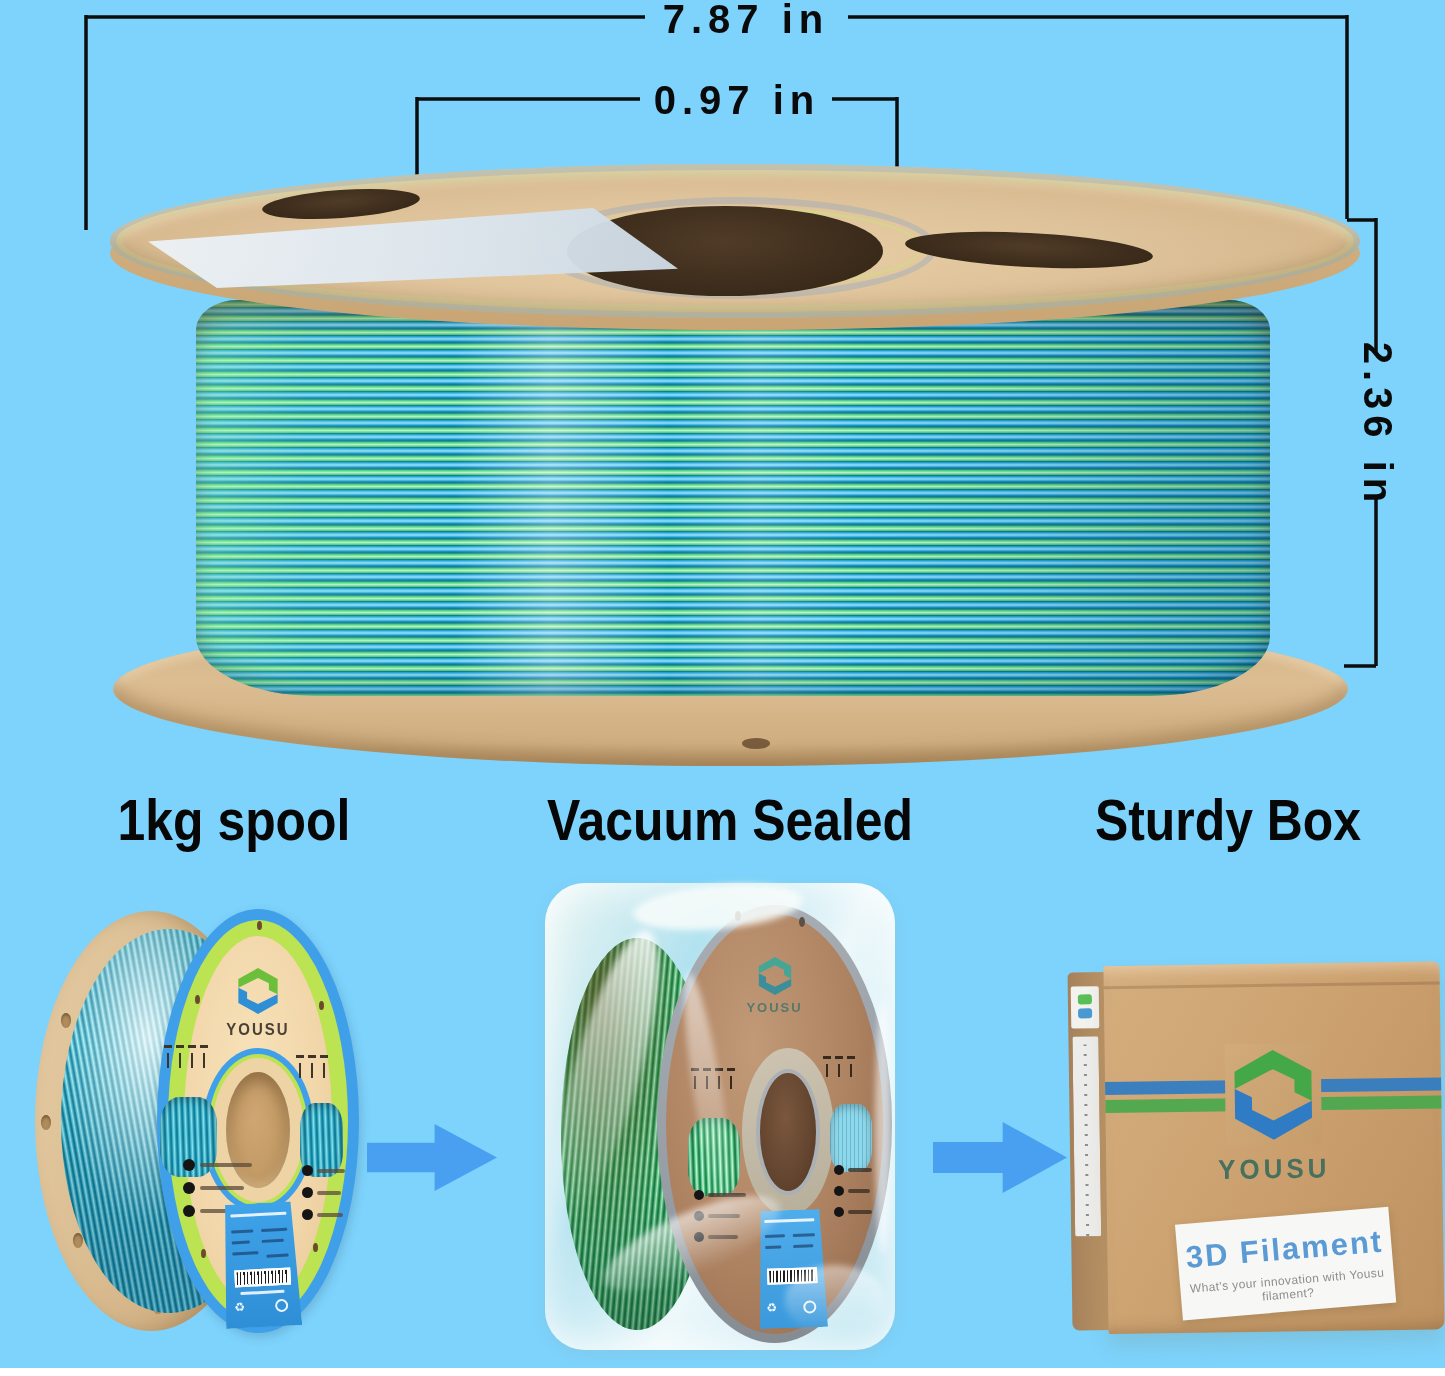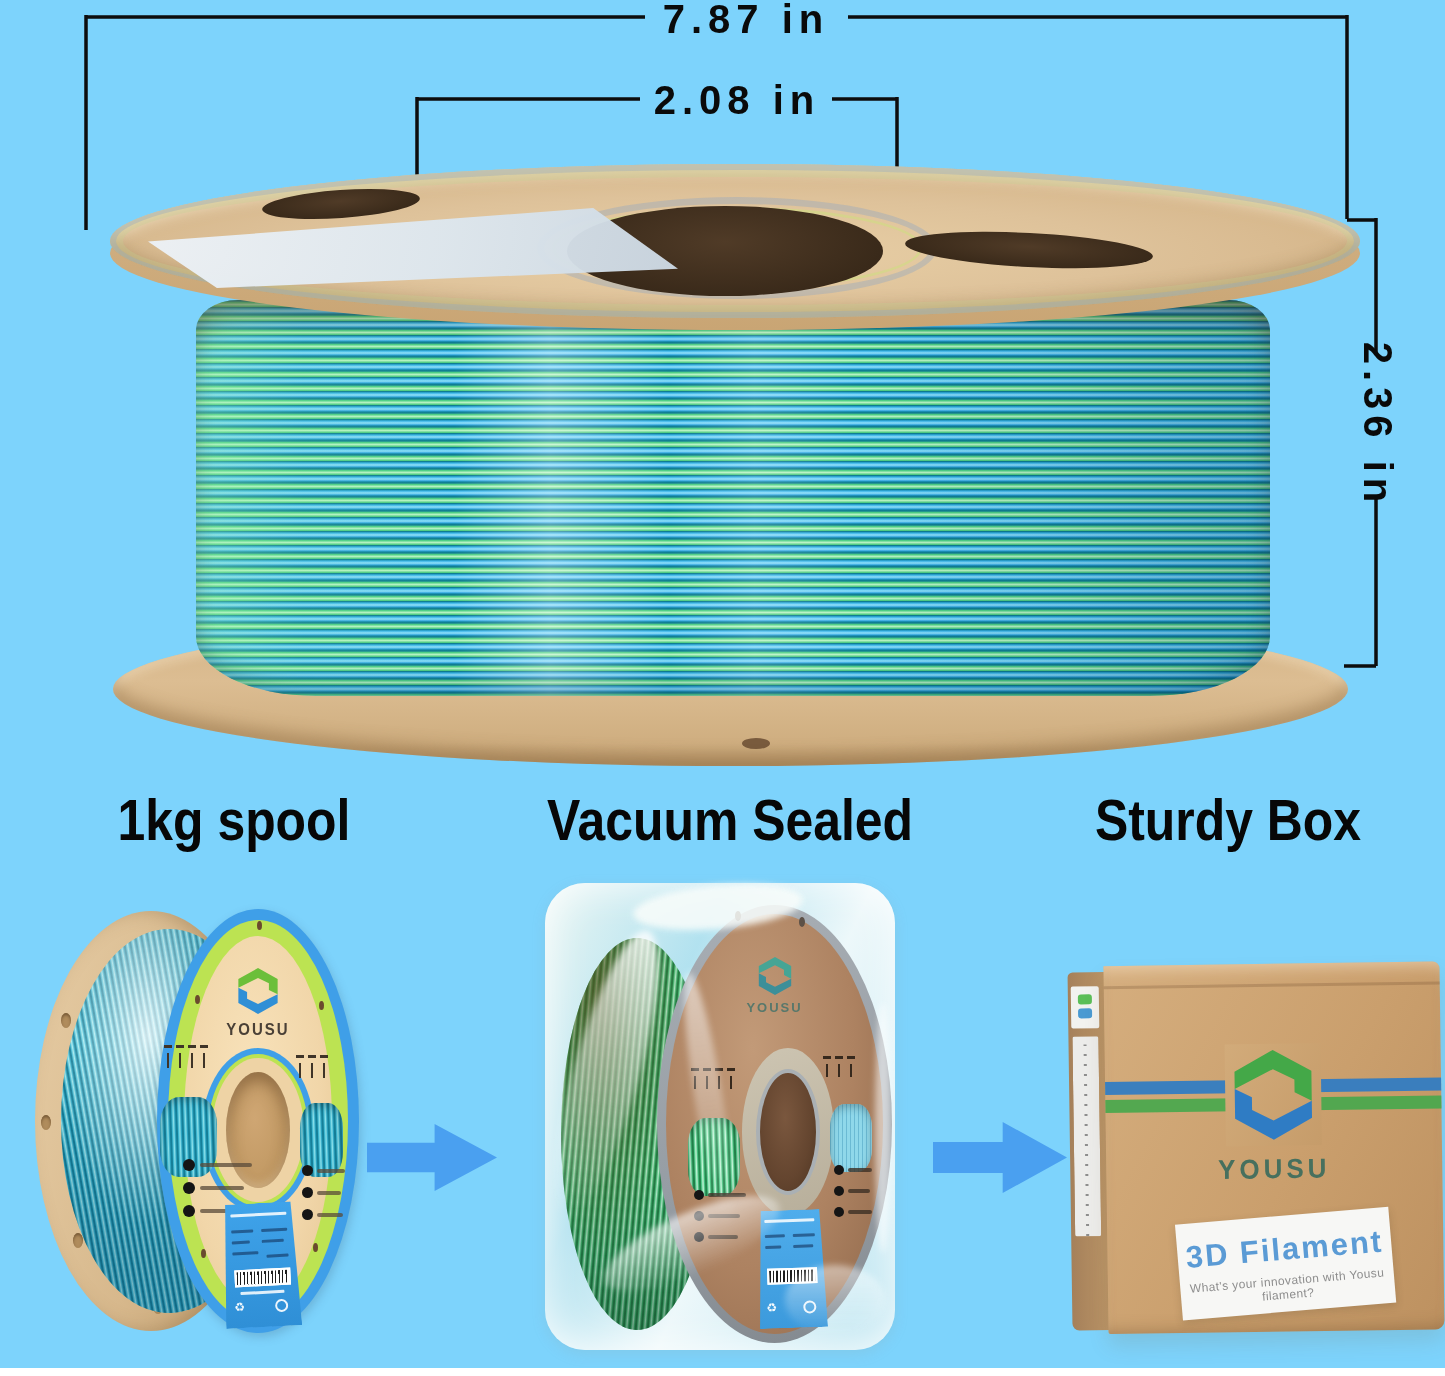--- a/index.html
+++ b/index.html
@@ -185,21 +185,21 @@
 <div class="canvas">
 
   <svg class="dim-svg" viewBox="0 0 1445 1376">
     <g stroke="#0d0d0d" stroke-width="3.5" fill="none">
       <path d="M86 17 H645 M848 17 H1347 M86 15 V230 M1347 15 V219"></path>
       <path d="M417 99 H640 M832 99 H897 M417 97 V181 M897 97 V179"></path>
       <path d="M1347 220 H1376 M1376 218 V355 M1376 495 V666 M1344 666 H1376"></path>
     </g>
   </svg>
   <div class="dim-label width">7.87 in</div>
-  <div class="dim-label hub">2.08 in</div>
+  <div class="dim-label hub">0.97 in</div>
   <div class="dim-label height">2.36 in</div>
 
   <div>
     <div class="bottom-flange"></div>
     <div class="filament-body">
       <div class="filament-sheen"></div>
     </div>
     <div class="bf-hole"></div>
     <div class="top-flange-edge"></div>
     <div class="top-flange"></div>

